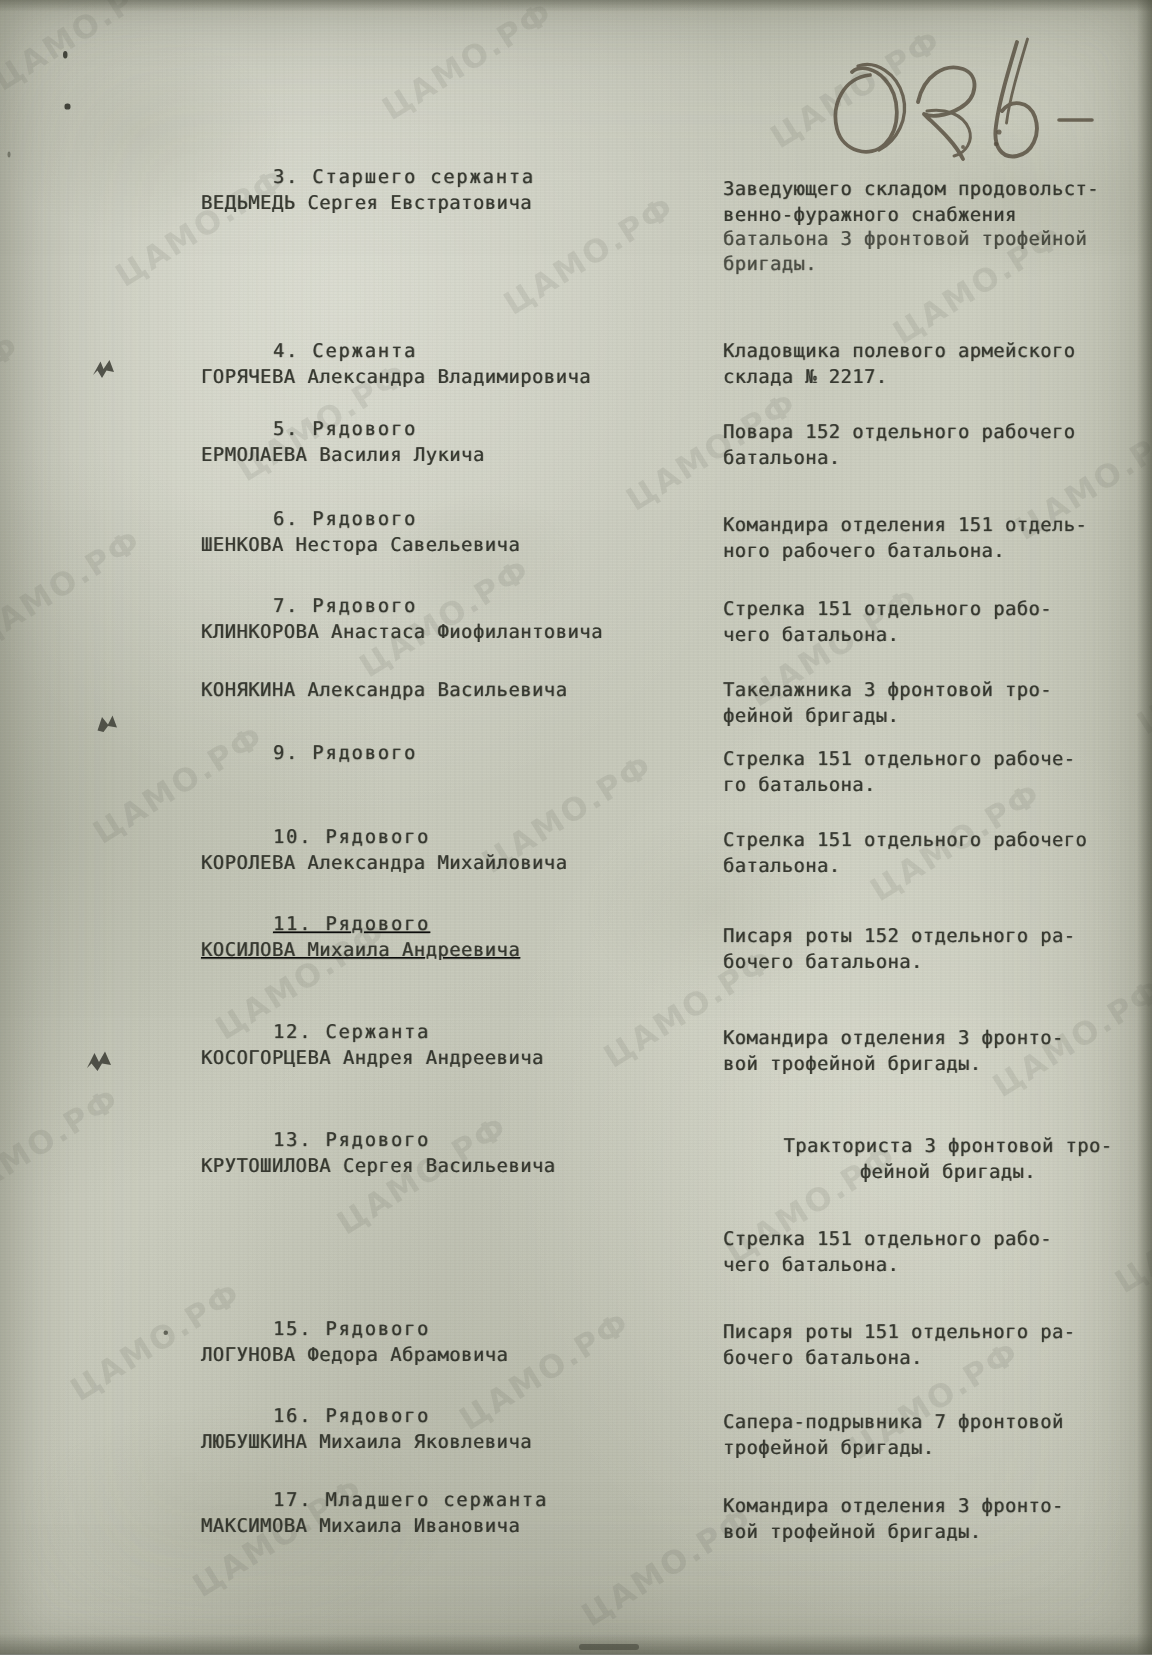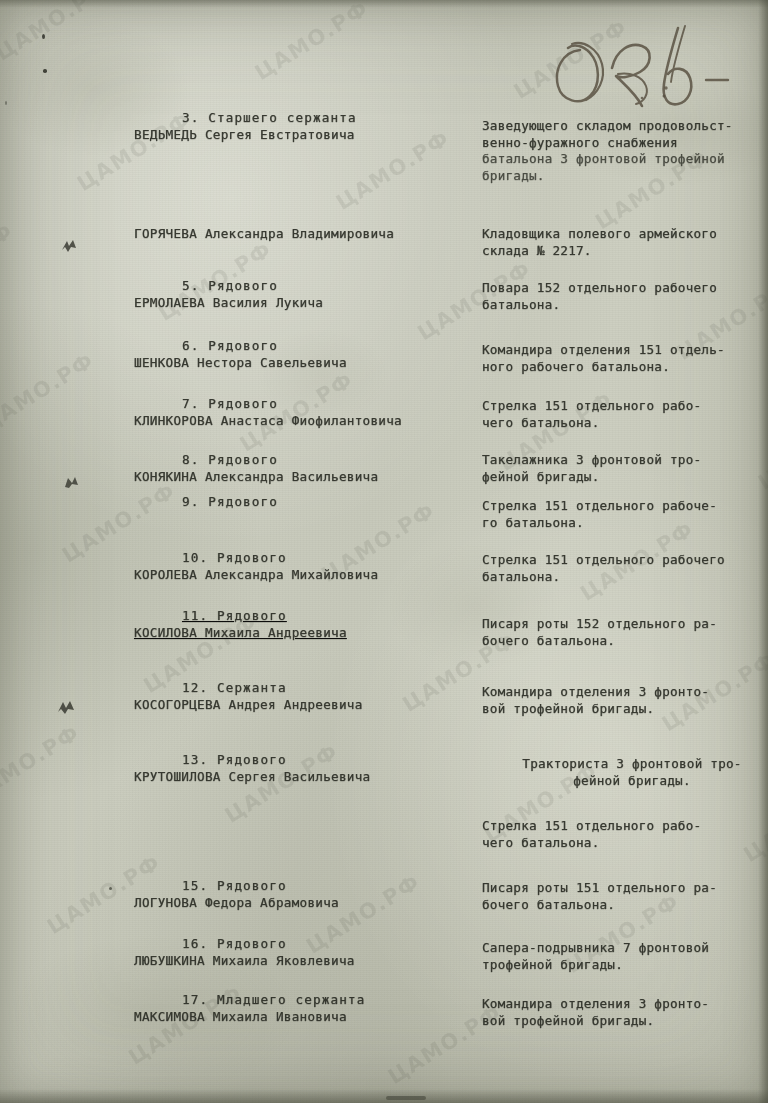--- a/index.html
+++ b/index.html
@@ -300,20 +300,21 @@
         <div class="typed rank-line">3. Старшего сержанта</div>
         <div class="typed name-line">ВЕДЬМЕДЬ Сергея Евстратовича</div>
       </div>
       <div class="entry col-right" style="top: 118px;">
         <div class="typed desc-line">Заведующего складом продовольст-</div>
         <div class="typed desc-line">венно-фуражного снабжения</div>
         <div class="typed desc-line ink-light">батальона 3 фронтовой трофейной</div>
         <div class="typed desc-line ink-light">бригады.</div>
       </div>
       <div class="entry col-left" style="top: 226px;">
+        <div class="typed rank-line">4. Сержанта</div>
         <div class="typed name-line">ГОРЯЧЕВА Александра Владимировича</div>
       </div>
       <div class="entry col-right" style="top: 226px;">
         <div class="typed desc-line">Кладовщика полевого армейского</div>
         <div class="typed desc-line">склада № 2217.</div>
       </div>
       <div class="entry col-left" style="top: 278px;">
         <div class="typed rank-line">5. Рядового</div>
         <div class="typed name-line">ЕРМОЛАЕВА Василия Лукича</div>
       </div>
@@ -331,21 +332,20 @@
       </div>
       <div class="entry col-left" style="top: 396px;">
         <div class="typed rank-line">7. Рядового</div>
         <div class="typed name-line">КЛИНКОРОВА Анастаса Фиофилантовича</div>
       </div>
       <div class="entry col-right" style="top: 398px;">
         <div class="typed desc-line">Стрелка 151 отдельного рабо-</div>
         <div class="typed desc-line">чего батальона.</div>
       </div>
       <div class="entry col-left" style="top: 452px;">
-        <div class="typed rank-line">8. Рядового</div>
         <div class="typed name-line">КОНЯКИНА Александра Васильевича</div>
       </div>
       <div class="entry col-right" style="top: 452px;">
         <div class="typed desc-line">Такелажника 3 фронтовой тро-</div>
         <div class="typed desc-line">фейной бригады.</div>
       </div>
       <div class="entry col-left" style="top: 494px;">
         <div class="typed rank-line">9. Рядового</div>
       </div>
       <div class="entry col-right" style="top: 498px;">

